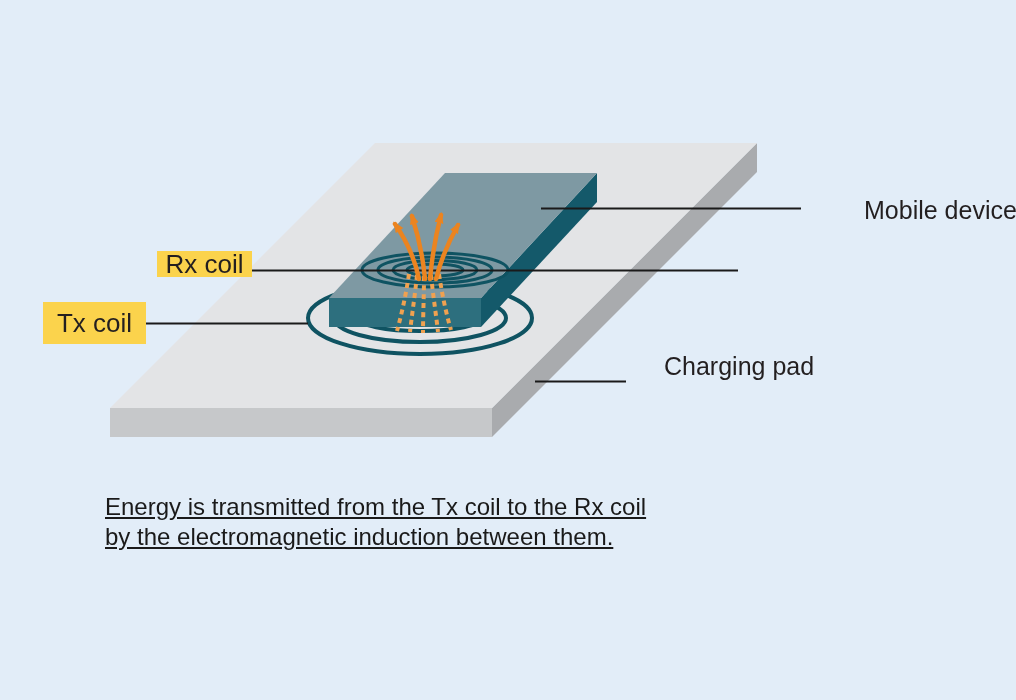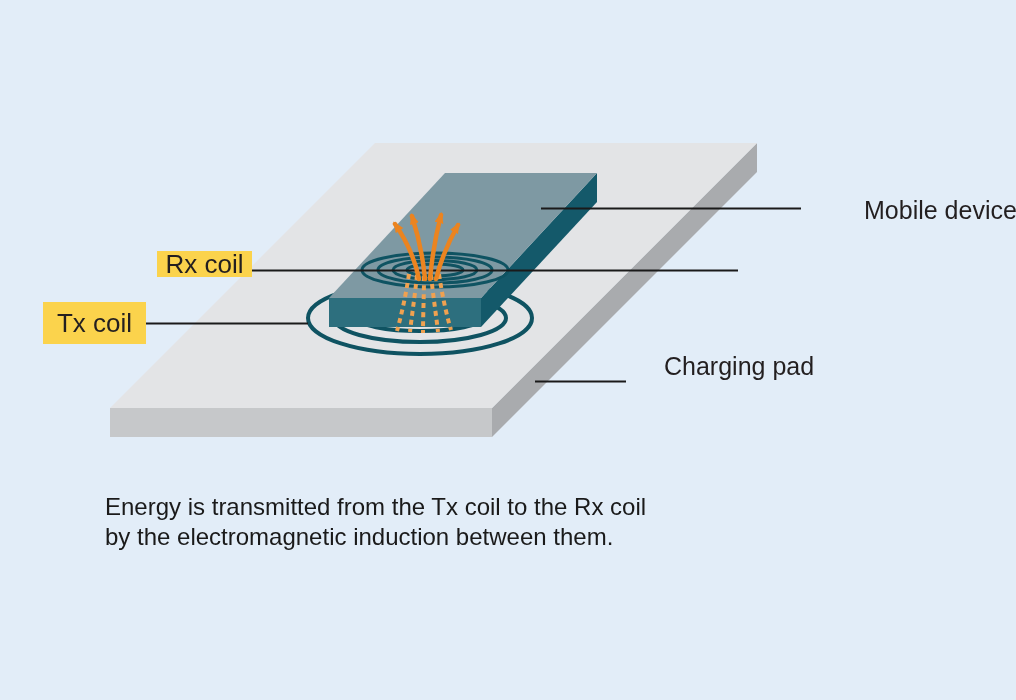--- a/index.html
+++ b/index.html
@@ -29,21 +29,21 @@
   .flux-dash{fill:none; stroke:var(--arrow_dashed); stroke-width:4px; stroke-dasharray:5 4;}
   .label-yellow{
     position:absolute; background:var(--label_bg); color:var(--text);
     font-size:26px; display:flex; align-items:center; justify-content:center;
   }
   .label-plain{
     position:absolute; color:var(--text); font-size:25px; white-space:nowrap;
   }
   .caption{
     position:absolute; left:105px; top:492px; color:var(--line);
-    font-size:24px; line-height:30px;
+    font-size:24px; line-height:30px;text-decoration:underline;
   }
 </style>
 </head>
 <body>
 
 <div class="stage">
 
   <svg width="1016" height="700" viewBox="0 0 1016 700">
     <defs>
       <marker id="ah" markerWidth="12" markerHeight="10" refX="8" refY="4.5" orient="auto" markerUnits="userSpaceOnUse">

